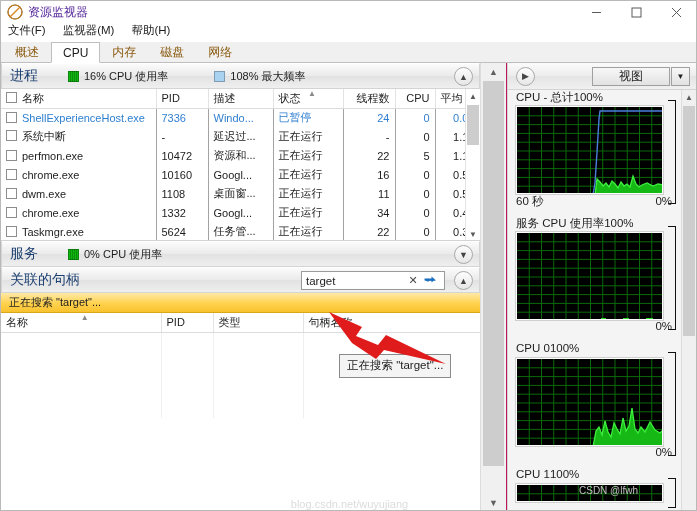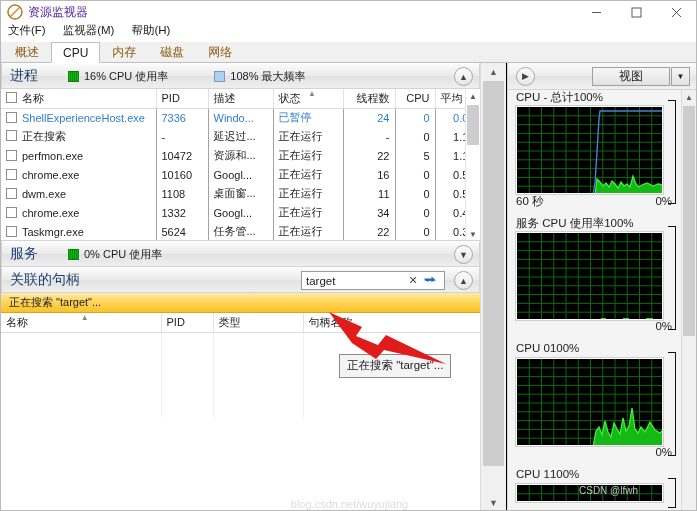--- a/index.html
+++ b/index.html
@@ -76,21 +76,21 @@
     border-bottom: 1px solid #ffffff;
     color: #1d1d1d;
     margin-bottom: -1px;
     height: 21px;
   }
 
   
   .content {
     position: absolute; left: 0; top: 62px;
     width: 695px; height: 448px;
-    background: #000000;
+    background: #be185d;
   }
 
   .left-pane {
     position: absolute; left: 0; top: 0;
     width: 479px; height: 448px;
     background: #ffffff;
     overflow: hidden;
   }
 
   
@@ -454,21 +454,21 @@
             <tr class="suspended">
               <td><span class="cb"></span><span>ShellExperienceHost.exe</span></td>
               <td>7336</td>
               <td>Windo...</td>
               <td>已暂停</td>
               <td class="num">24</td>
               <td class="num">0</td>
               <td class="num">0.00</td>
             </tr>
             <tr>
-              <td><span class="cb"></span><span>正在搜索</span></td>
+              <td><span class="cb"></span><span>系统中断</span></td>
               <td>-</td>
               <td>延迟过...</td>
               <td>正在运行</td>
               <td class="num">-</td>
               <td class="num">0</td>
               <td class="num">1.19</td>
             </tr>
             <tr>
               <td><span class="cb"></span><span>perfmon.exe</span></td>
               <td>10472</td>

